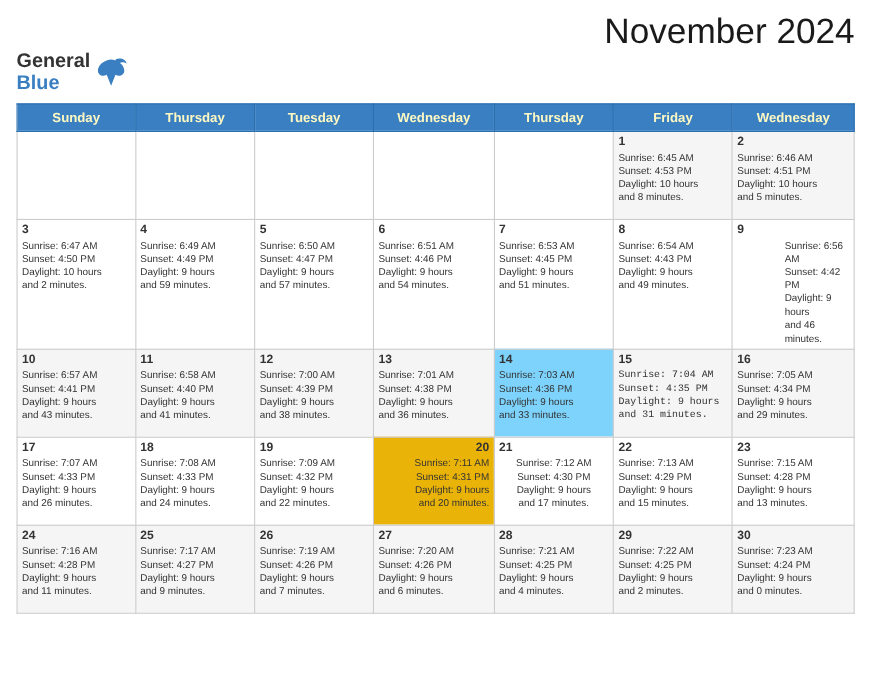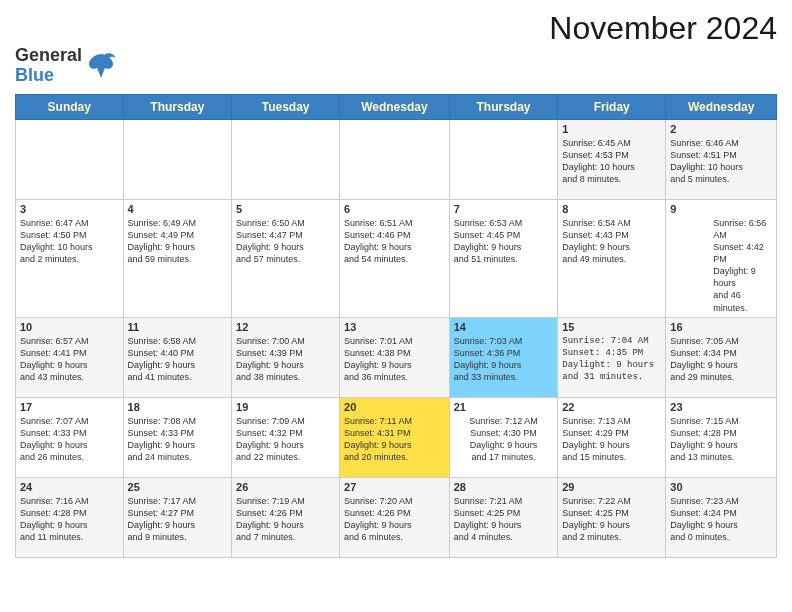--- a/index.html
+++ b/index.html
@@ -221,21 +221,21 @@
 Daylight: 9 hours
 and 24 minutes.</div>
           </td>
           <td style="background: rgb(255, 255, 255);">
             <span class="day-num">19</span>
             <div class="day-info" style="white-space: pre-line;">Sunrise: 7:09 AM
 Sunset: 4:32 PM
 Daylight: 9 hours
 and 22 minutes.</div>
           </td>
-          <td style="background: #fde047;">
+          <td style="background: #eab308; text-align: right;">
             <span class="day-num">20</span>
             <div class="day-info" style="white-space: pre-line;">Sunrise: 7:11 AM
 Sunset: 4:31 PM
 Daylight: 9 hours
 and 20 minutes.</div>
           </td>
           <td style="background: rgb(255, 255, 255);">
             <span class="day-num">21</span>
             <div class="day-info" style="white-space: pre-line; text-align: center;">Sunrise: 7:12 AM
 Sunset: 4:30 PM

